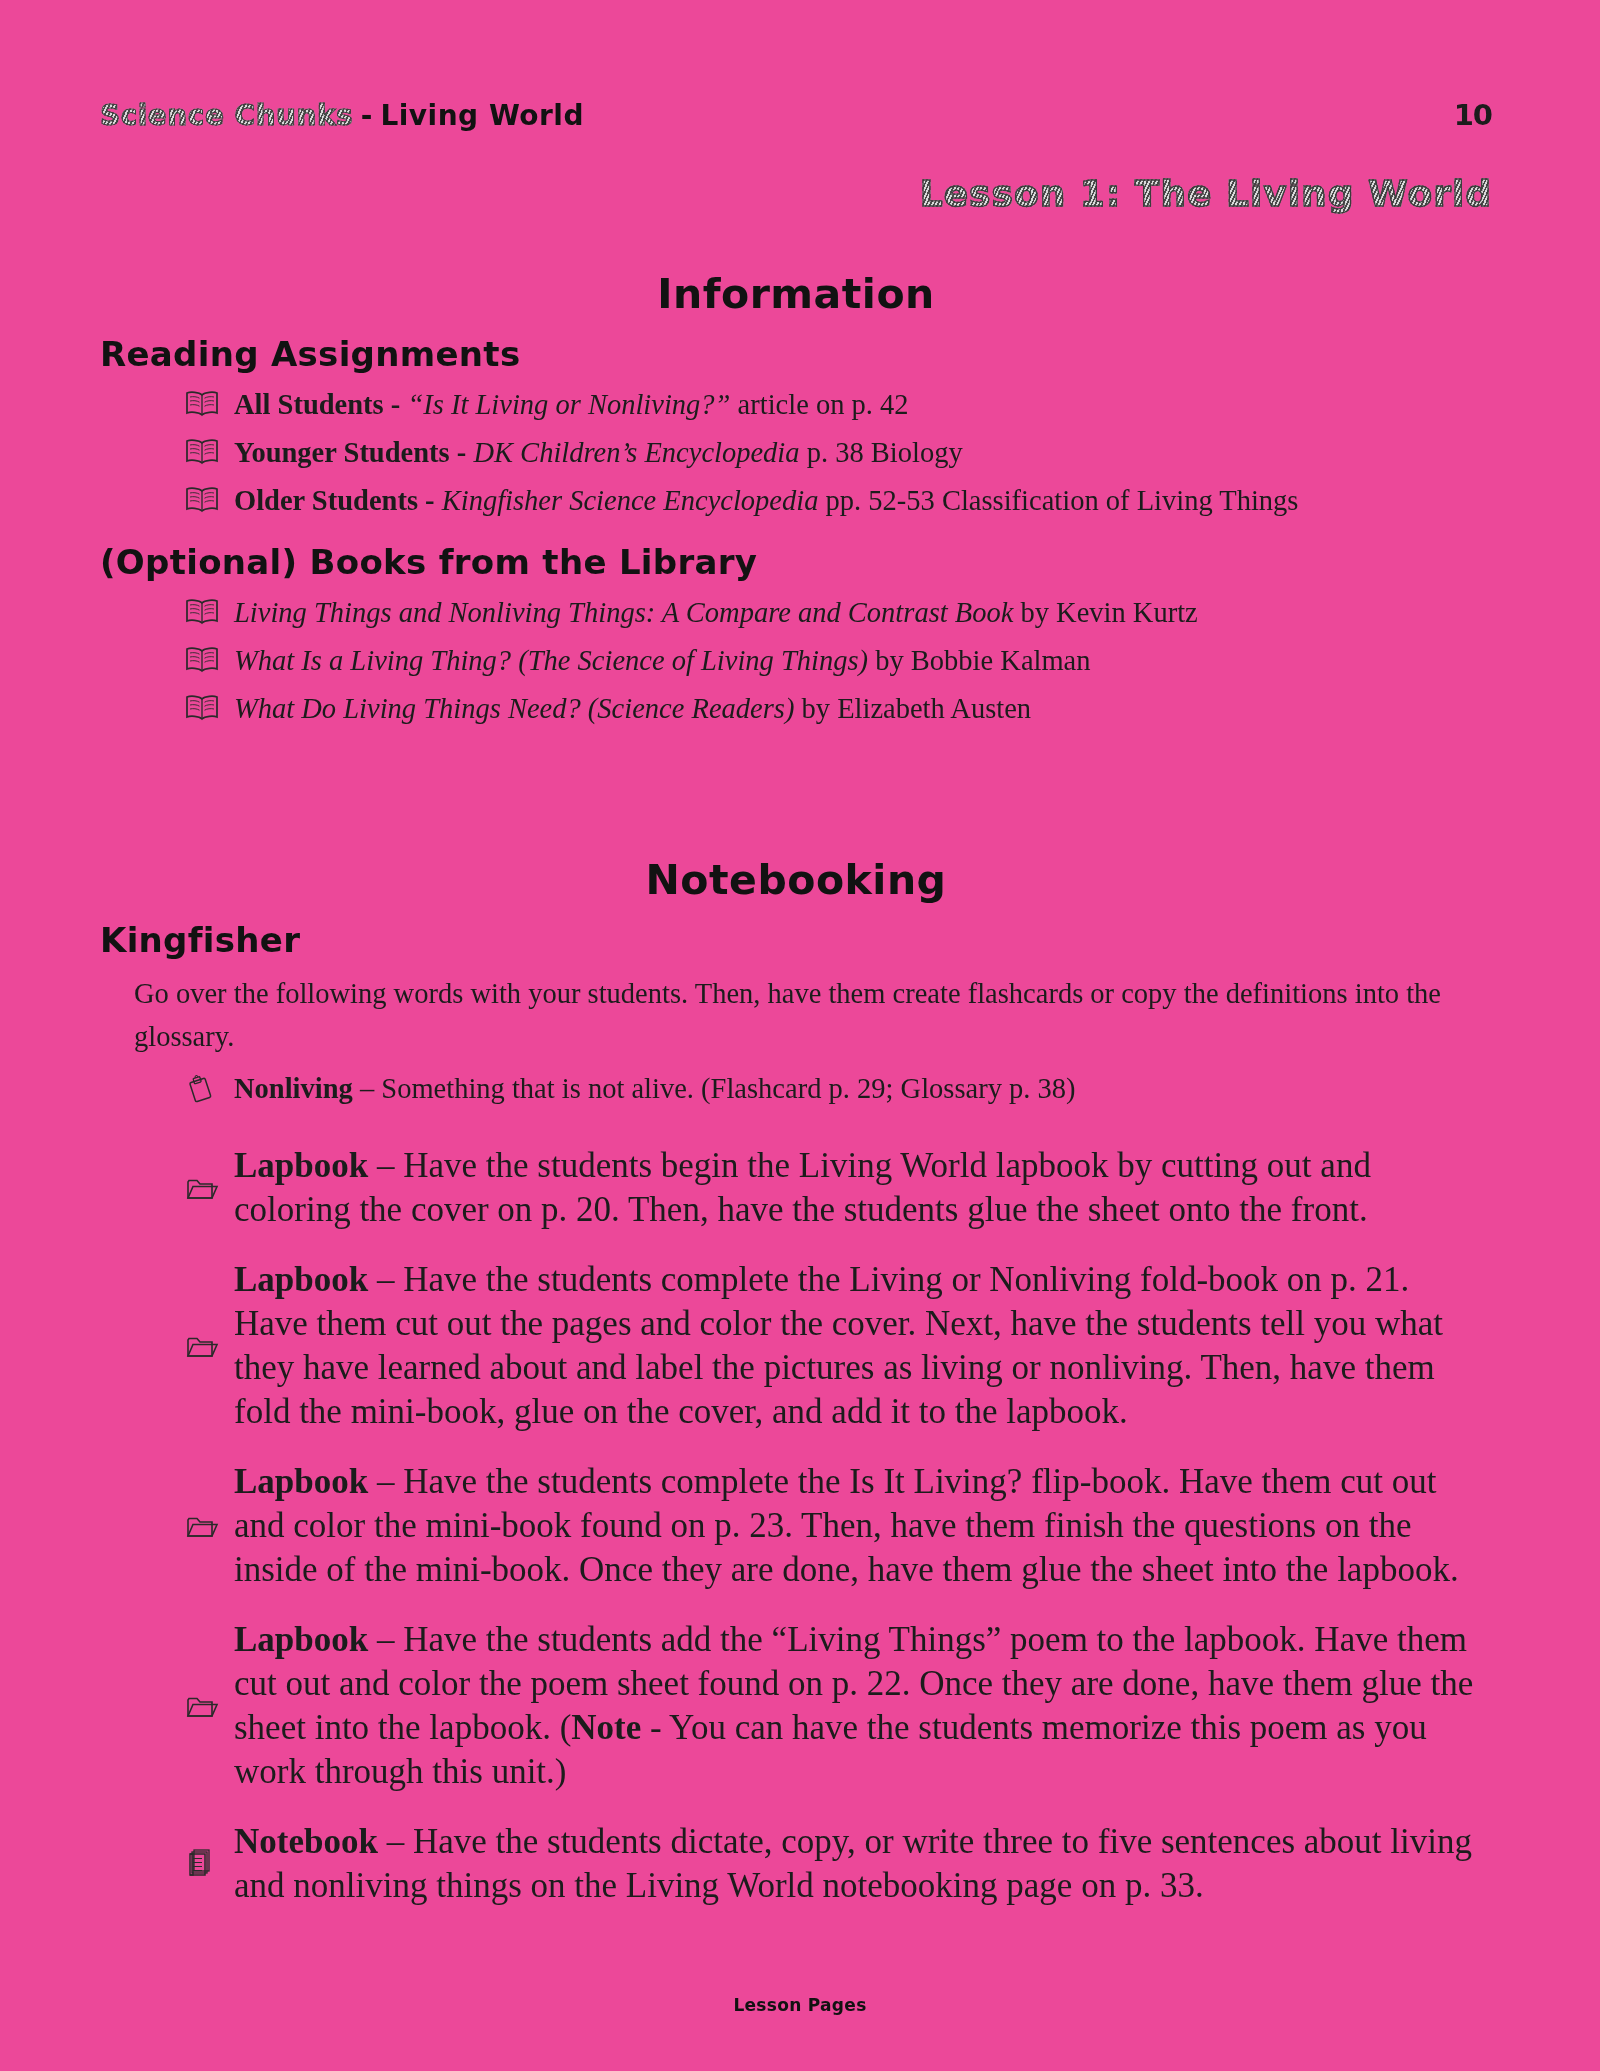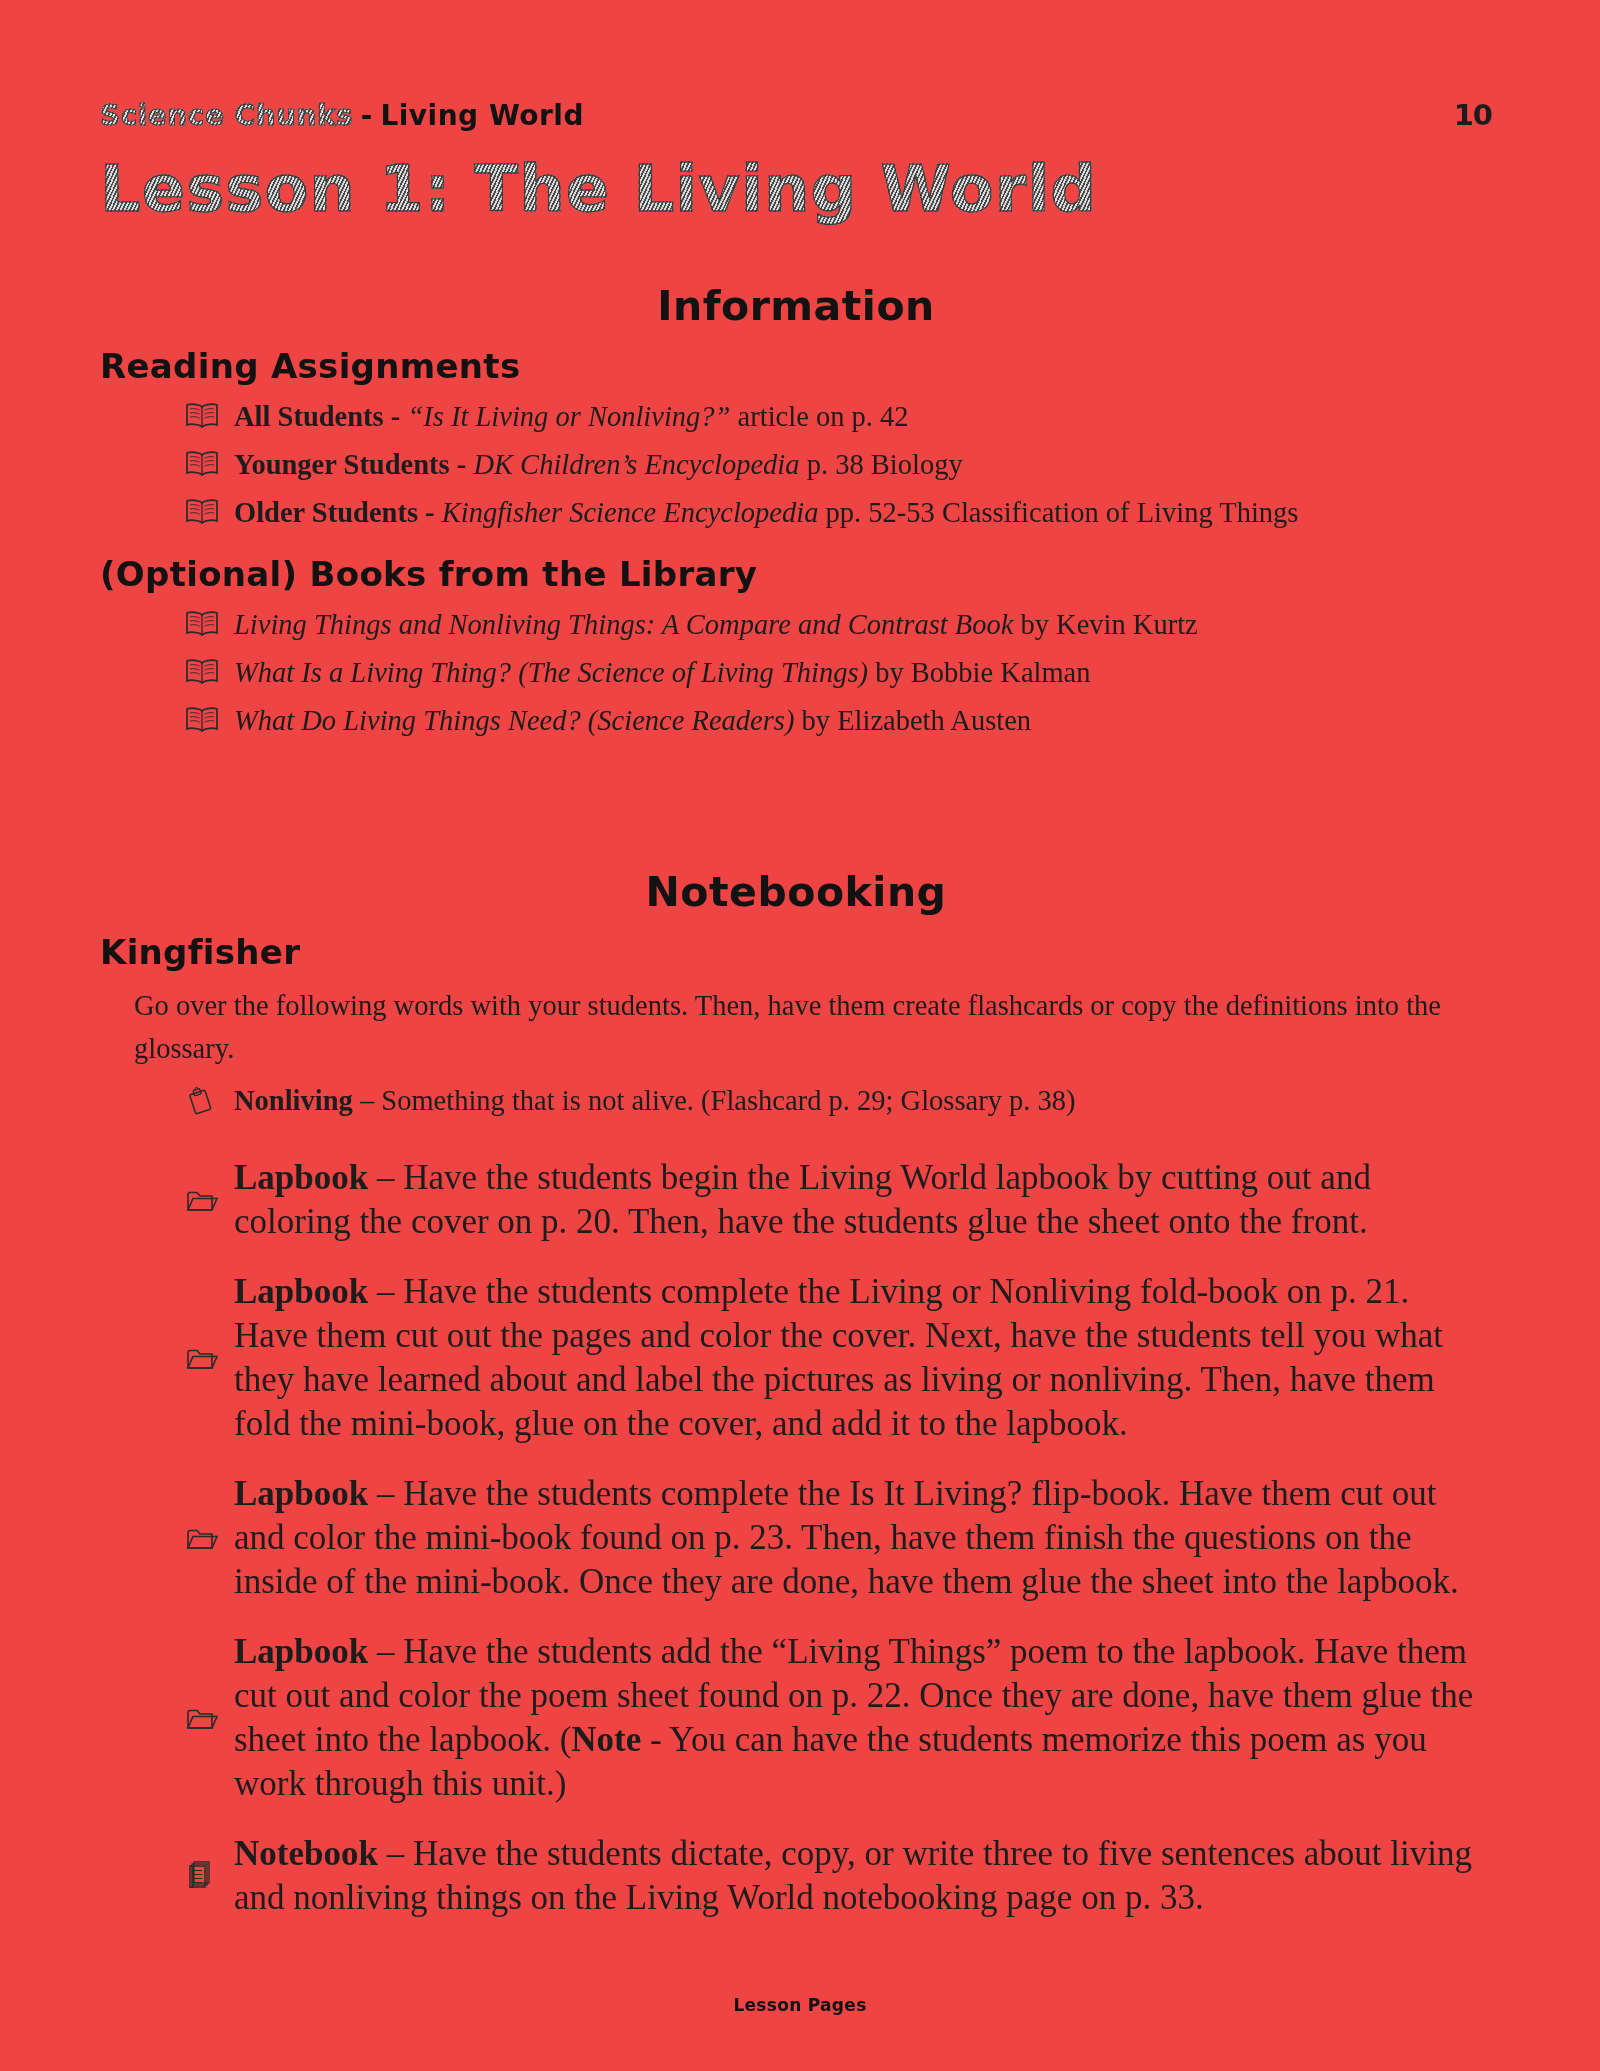--- a/index.html
+++ b/index.html
@@ -1,18 +1,18 @@
 <!DOCTYPE html>
 <html><head>
 <meta charset="utf-8">
 <style>
   * { margin:0; padding:0; box-sizing:border-box; }
   html,body { background:#e9e9e9; }
   .page {
-    width:1600px; height:2071px; background:#ef4444; position:relative;
+    width:1600px; height:2071px; background:#ec4899; position:relative;
     margin:0 auto; overflow:hidden;
     font-family:"Liberation Serif", serif; color:#1c1c1c;
   }
   .content { position:absolute; left:100px; right:108px; top:0; }
 
   
   .sans { font-family:"DejaVu Sans","Liberation Sans",sans-serif; font-weight:bold; color:#121212; }
 
   .hatch {
     color:#5a5a5a;
@@ -24,21 +24,21 @@
       background-image:repeating-linear-gradient(115deg,#4a4a4a 0px,#4a4a4a 1.6px,#d9d9d9 1.6px,#d9d9d9 3.4px);
       -webkit-background-clip:text;
       background-clip:text;
     }
   }
 
   .header-row { display:flex; justify-content:space-between; align-items:flex-end; padding-top:98px; font-size:28px; }
   .brand-wrap { letter-spacing:.5px; }
   .page-num { font-family:"DejaVu Sans","Liberation Sans",sans-serif; font-weight:bold; font-size:29px; letter-spacing:-1px; }
 
-  .doc-title { text-align:left; font-size:64px; margin-top:20px; letter-spacing:1px; -webkit-text-stroke:1.3px #3c3c3c; }
+  .doc-title { text-align:right; font-size:36px; margin-top:41px; letter-spacing:1px; -webkit-text-stroke:1.3px #3c3c3c; }
 
   .center-head { text-align:center; font-size:41px; margin-top:56px; letter-spacing:.5px; }
   .sub-head { font-size:34px; margin-top:16px; letter-spacing:.3px; }
 
   .item-list { margin-top:10px; }
   .li { display:flex; align-items:flex-start; padding-left:84px; font-size:28.5px; line-height:42px; margin-top:2px; }
   .li .ic { flex:0 0 50px; padding-top:4px; }
   .li .tx { flex:1 1 auto; }
   .b { font-weight:bold; }
   .i { font-style:italic; }

